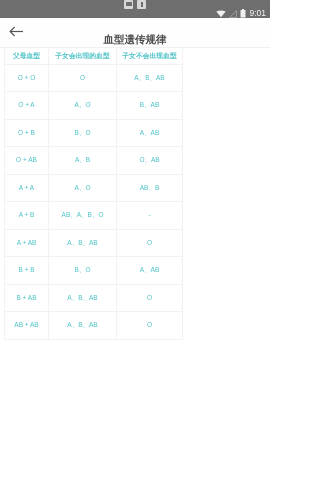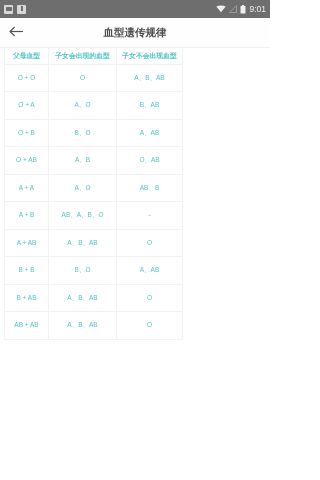--- a/index.html
+++ b/index.html
@@ -8,21 +8,21 @@
     font-family:"Liberation Sans","DejaVu Sans",sans-serif;
     background:#ffffff;
     overflow:hidden;
   }
   body { position:relative; }
 
   
   .statusbar{
     height:18px; background:#6e6e6e;
     display:flex; align-items:center;
-    padding:0 4px; color:#e8e8e8;
+    padding:0 4px; color:#e8e8e8;flex-direction:column;
   }
   .sb-left{ display:flex; align-items:center; gap:4px; }
   .sb-right{ margin-left:auto; display:flex; align-items:center; gap:3px; }
   .notif-ico{
     width:9px; height:9px; background:#d8d8d8;
     border-radius:1px; position:relative; flex:0 0 auto;
   }
   .notif-ico::after{
     content:""; position:absolute; left:1.5px; top:2px;
     width:6px; height:4px; background:#6e6e6e; border-radius:.5px;
@@ -32,21 +32,21 @@
     border-radius:0;
   }
   .wifi-ico{ display:block; }
   .sig-ico{ display:block; opacity:.5; }
   .batt-ico{ display:block; }
   .sb-time{ font-size:8.5px; letter-spacing:0; color:#f0f0f0; line-height:1; }
 
   
   .appbar{
     height:30px; background:#fefefe;
-    display:flex; align-items:center; position:relative;
+    display:flex; align-items:flex-end; position:relative;
     border-bottom:1px solid #f0f0f0;
   }
   .back-btn{
     width:28px; height:28px; margin-left:2px;
     display:flex; align-items:center; justify-content:center;
     cursor:pointer;
   }
   .page-title{
     position:absolute; left:0; right:0; text-align:center;
     font-size:10.5px; color:#4a4a4a; font-weight:bold;

